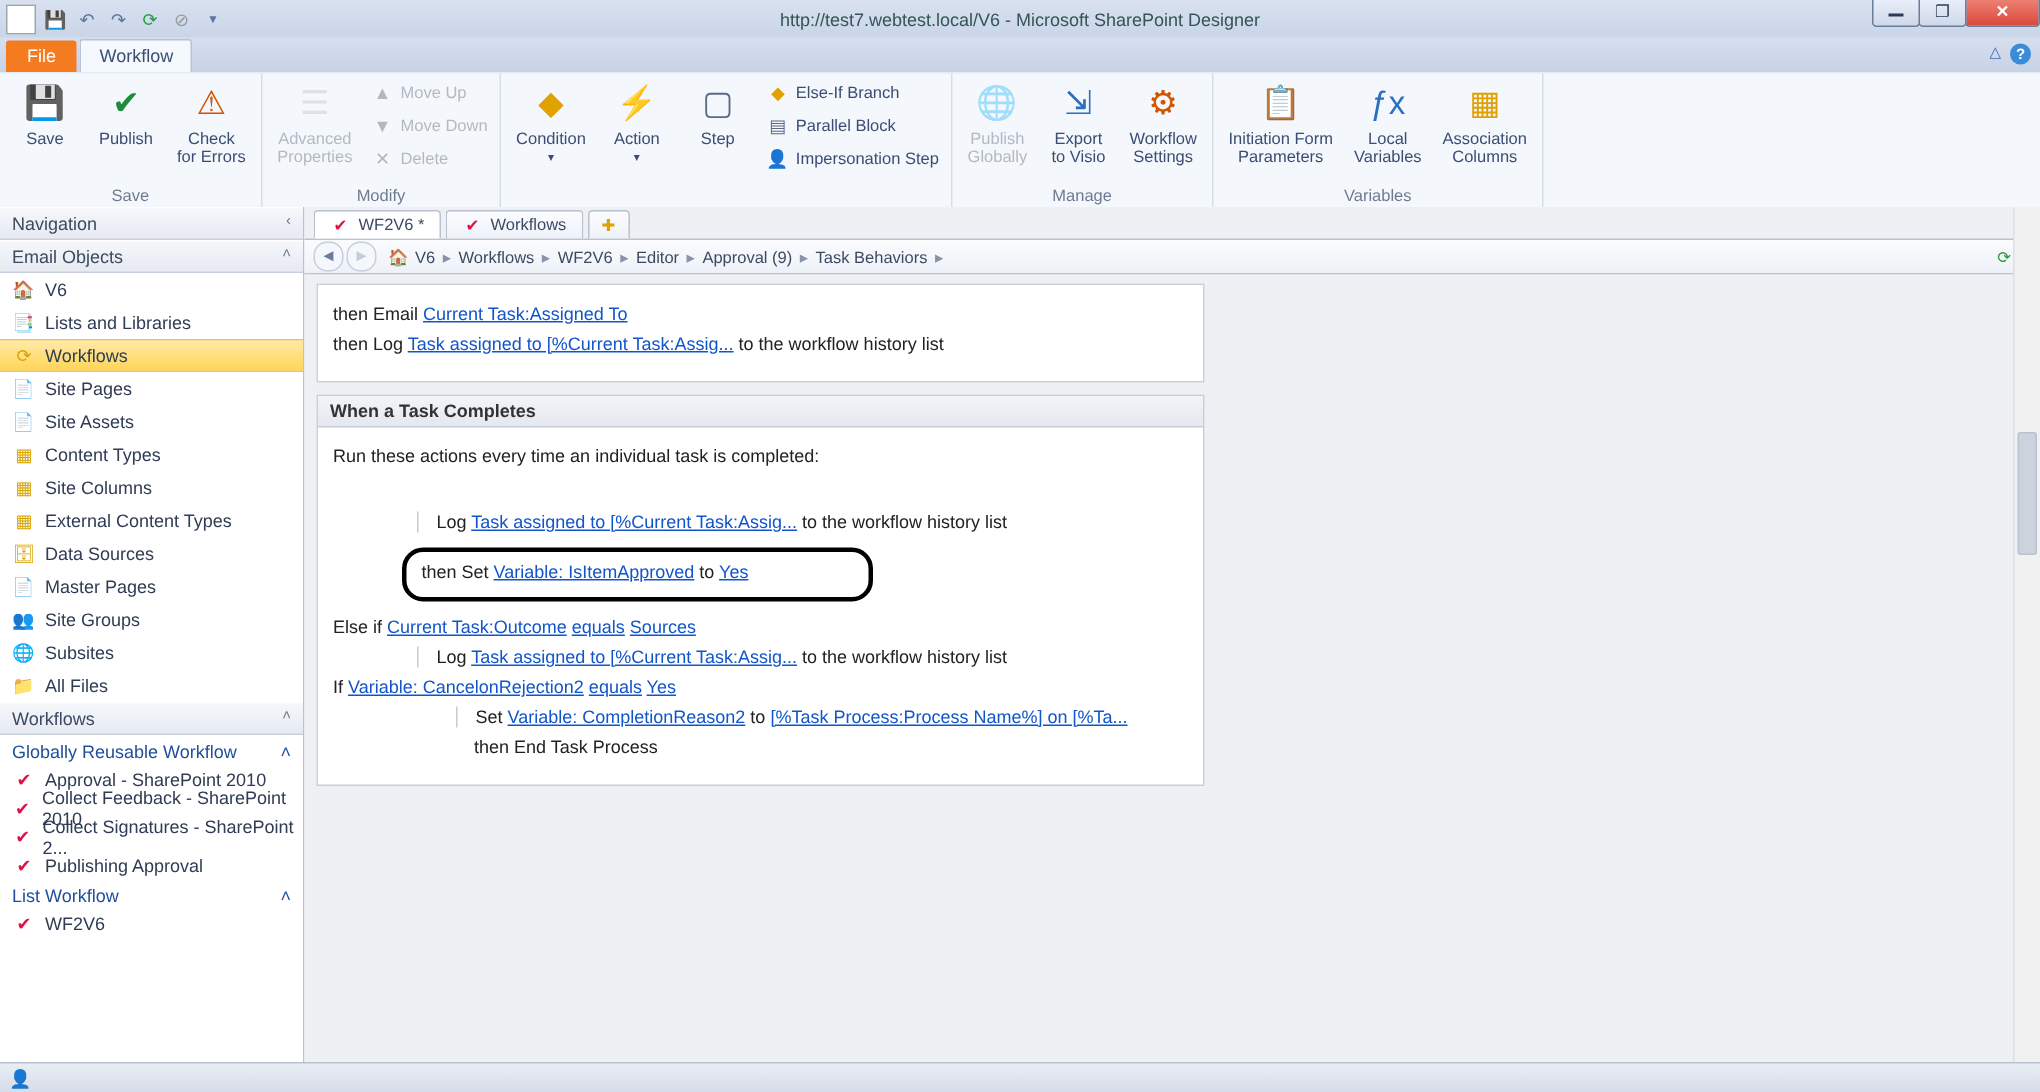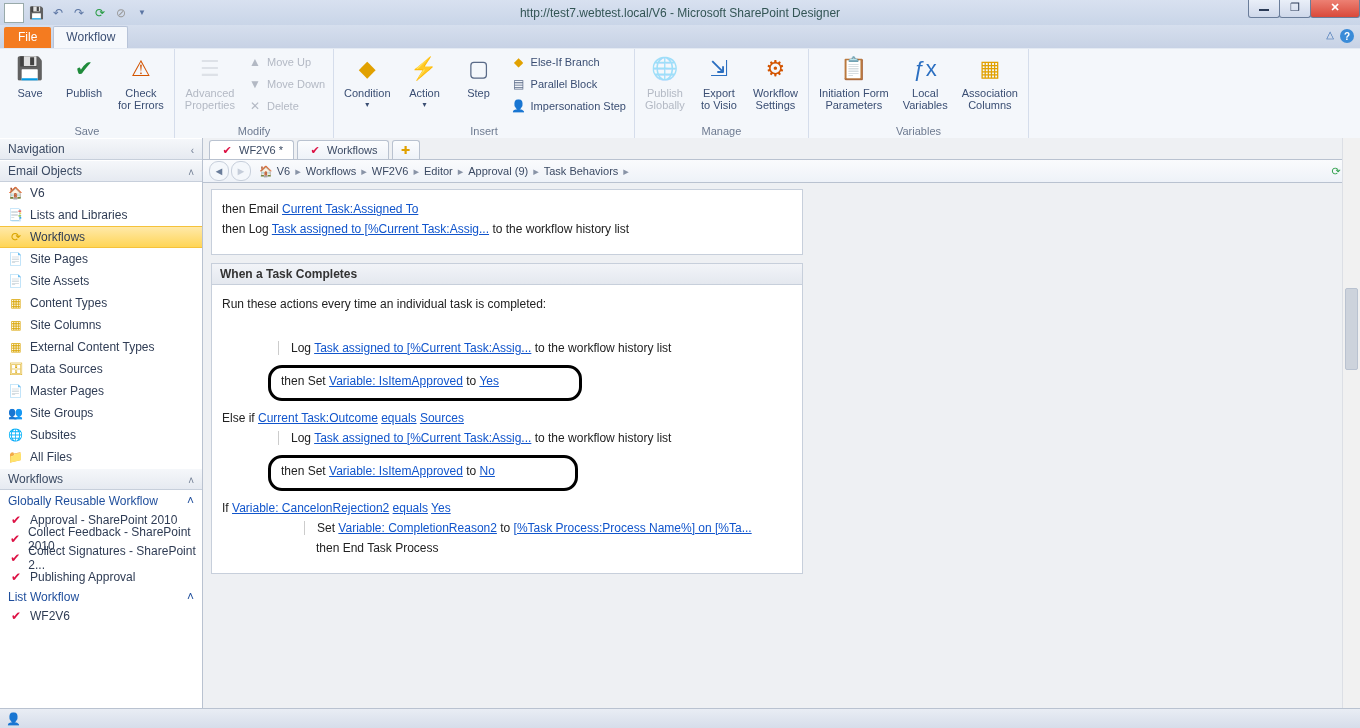--- a/index.html
+++ b/index.html
@@ -28,21 +28,21 @@
 .rbtn .ricon{width:32px;height:32px;margin-bottom:2px;display:flex;align-items:center;justify-content:center;font-size:22px}
 .rbtn.disabled{color:#b3b9c4}
 .rbtn.disabled .ricon{opacity:.35}
 .rmini{display:flex;align-items:center;gap:4px;padding:1px 4px;font-size:11px;color:#3a4e73;height:20px}
 .rmini.disabled{color:#b3b9c4}
 .rmini .micon{width:16px;height:16px;display:flex;align-items:center;justify-content:center;font-size:12px}
 .rcol{display:flex;flex-direction:column;justify-content:flex-start}
 
 .body{position:absolute;top:138px;left:0;right:0;bottom:19px;display:flex;background:#eef0f3}
 .navcol{width:202px;background:#eef0f3;border-right:1px solid #b9c2d0;display:flex;flex-direction:column;overflow:hidden}
-.panehdr{background:linear-gradient(#f5f7fa,#e6eaf1);border-bottom:1px solid #c7cfdb;border-top:1px solid #fff;padding:3px 8px;font-size:12px;color:#3b4a63;display:flex;justify-content:space-between;align-items:flex-end}
+.panehdr{background:linear-gradient(#f5f7fa,#e6eaf1);border-bottom:1px solid #c7cfdb;border-top:1px solid #fff;padding:3px 8px;font-size:12px;color:#3b4a63;display:flex;justify-content:space-between;align-items:flex-start}
 .panehdr .chev{color:#6e7b91;font-size:10px}
 .solist{background:#fff;flex:0 0 auto}
 .soitem{display:flex;align-items:center;gap:6px;padding:2px 8px;font-size:12px;color:#2f3c54;height:18px}
 .soitem.sel{background:linear-gradient(#ffe9a9,#ffd556);border-top:1px solid #f5c23b;border-bottom:1px solid #f5c23b;height:16px}
 .soicon{width:16px;height:16px;display:flex;align-items:center;justify-content:center;font-size:12px}
 .wflist{background:#fff;flex:1;overflow:auto}
 .wfcat{color:#1f4e9c;padding:4px 8px 2px;display:flex;justify-content:space-between;align-items:center}
 .wfitem{display:flex;align-items:center;gap:6px;padding:1px 6px 1px 8px;font-size:12px;color:#2f3c54;height:17px}
 
 .main{flex:1;display:flex;flex-direction:column;background:#eef0f3;position:relative}
@@ -184,21 +184,20 @@
           <div class="rmini">
               <span class="micon c-step">▤</span>
               <span>Parallel Block</span>
             </div>
           <div class="rmini">
               <span class="micon c-step">👤</span>
               <span>Impersonation Step</span>
             </div>
         </div>
       </div>
-      <div class="rlabel">Insert</div>
     </div>
     <div class="rgroup">
       <div class="rbtns">
         <div class="rbtn disabled">
             <div class="ricon c-glob">🌐</div>
             <span style="white-space:pre">Publish
 Globally</span>
           </div>
         <div class="rbtn">
             <div class="ricon c-visio">⇲</div>
@@ -386,23 +385,20 @@
             <div class="line ind2" style="border-left:1px solid #ccc;padding-left:12px;margin-left:56px"><span>Log </span><span class="link">Task assigned to [%Current Task:Assig...</span><span>  to the workflow history list</span></div>
 
             <div class="framed">
               <span>then Set </span><span class="link">Variable: IsItemApproved</span><span> to </span><span class="link">Yes</span>
             </div>
 
             <div class="line ind1"><span>Else if </span><span class="link">Current Task:Outcome</span> <span class="link">equals</span> <span class="link">Sources</span></div>
 
             <div class="line ind2" style="border-left:1px solid #ccc;padding-left:12px;margin-left:56px"><span>Log </span><span class="link">Task assigned to [%Current Task:Assig...</span><span>  to the workflow history list</span></div>
 
-            <div class="framed">
-              <span>then Set </span><span class="link">Variable: IsItemApproved</span><span> to </span><span class="link">No</span>
-            </div>
 
             <div class="line ind2"><span>If </span><span class="link">Variable: CancelonRejection2</span> <span class="link">equals</span> <span class="link">Yes</span></div>
 
             <div class="line ind3" style="border-left:1px solid #ccc;padding-left:12px;margin-left:82px"><span>Set </span><span class="link">Variable: CompletionReason2</span><span> to </span><span class="link">[%Task Process:Process Name%] on [%Ta...</span></div>
             <div class="line ind3" style="padding-left:12px;margin-left:82px">then End Task Process</div>
           </div>
         </div>
       </div>
 
       <div class="vscroll">

